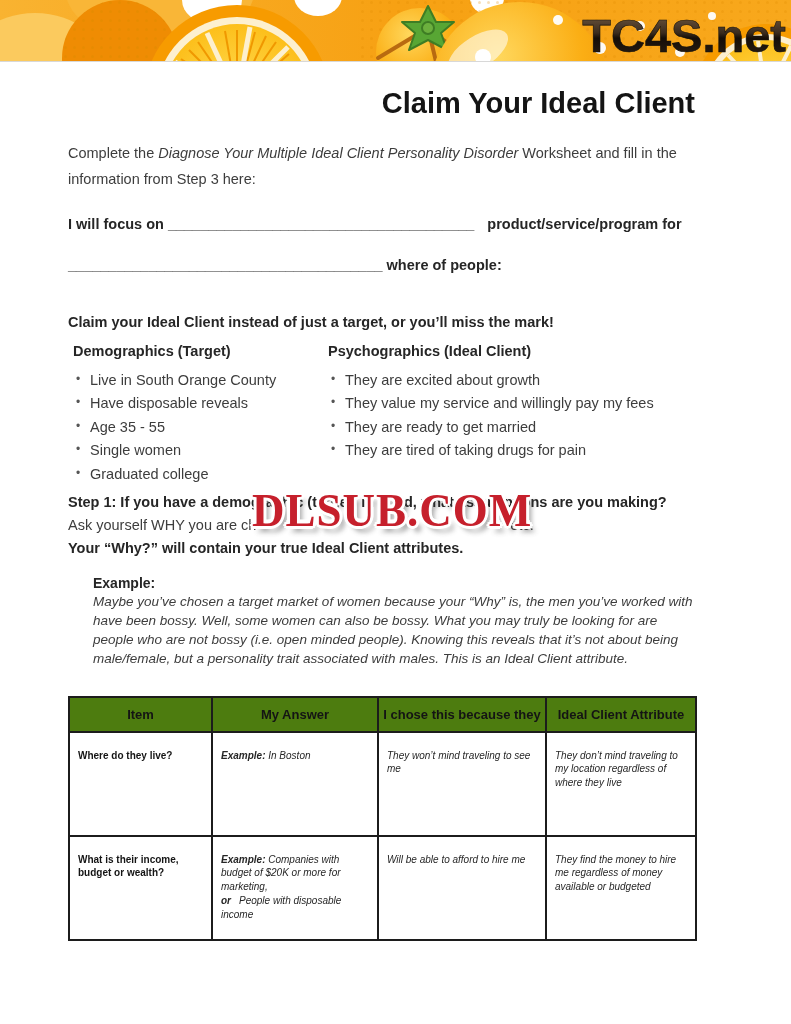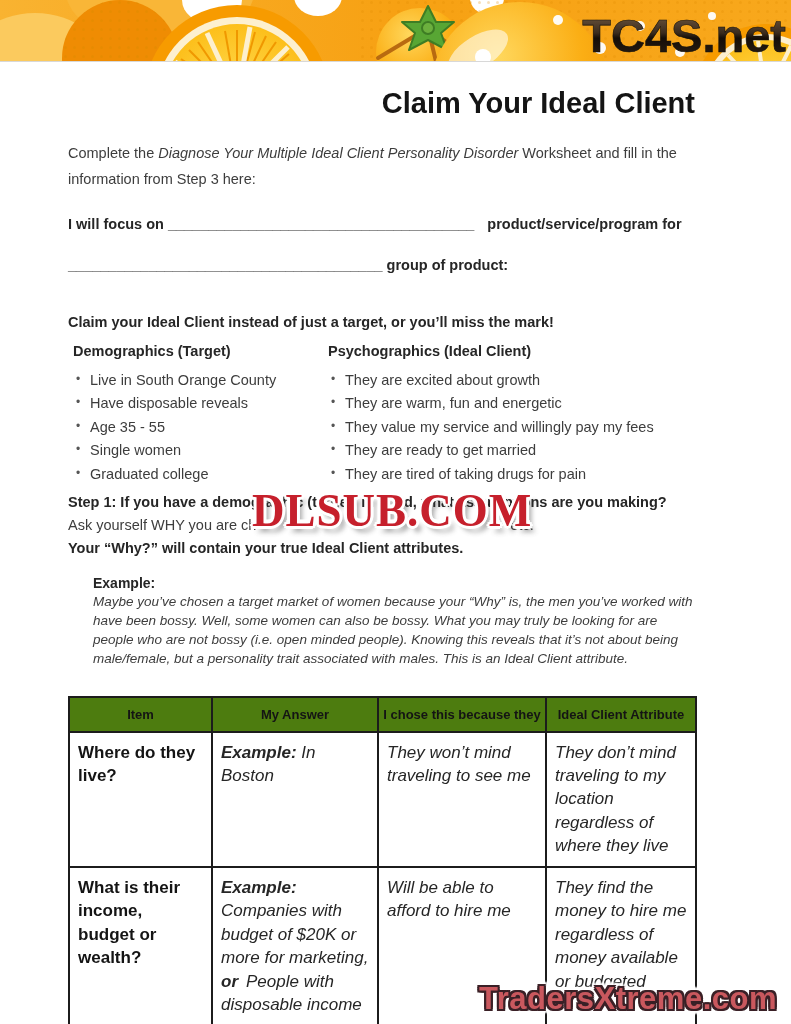--- a/index.html
+++ b/index.html
@@ -34,21 +34,21 @@
   .ask-gap { display:inline-block; width:254px; }
   .why-line { margin-top:7px; font-size:14.5px; font-weight:700; color:#262626; }
   .example { margin:19px 0 0 25px; }
   .example-label { font-size:14px; font-weight:700; color:#262626; }
   .example-body { margin-top:2px; font-size:13.5px; font-style:italic; line-height:1.4; color:#3d3d3d; width:600px; }
   
   table { margin-top:27px; border-collapse:collapse; width:627px; table-layout:fixed; }
   col.c1{width:143px;} col.c2{width:166px;} col.c3{width:168px;} col.c4{width:150px;}
   th { background:#4d7c0f; border:2px solid #1c1c1c; font-size:13px; font-weight:700;
        color:#141414; text-align:center; padding:9px 4px; }
-  td { border:2px solid #1c1c1c; vertical-align:top; padding:8px 8px; font-size:17px;
+  td { border:2px solid #1c1c1c; vertical-align:top; padding:16px 8px; font-size:10px;
        line-height:1.38; color:#262626; height:104px;margin-left:17px; }
   td.item-cell { font-weight:700; color:#141414; }
   .it { font-style:italic; }
   .bi { font-style:italic; font-weight:700; }
   .or-sp { margin-right:8px; }
   
   .footer { position:absolute; left:68px; right:96px; top:952px; display:flex; align-items:baseline;
             font-size:11.5px; color:#2e2e2e; }
   .footer .copy { width:262px; }
   .footer .pnum { flex:1; text-align:center; font-weight:700; }
@@ -197,40 +197,39 @@
   </div>
 
   <div class="content">
 
     <h1 class="title">Claim Your Ideal Client</h1>
 
     <p class="intro"><span>Complete the </span><span class="ital">Diagnose Your Multiple Ideal Client Personality Disorder</span><span> Worksheet and fill in the information from Step 3 here:</span></p>
 
     <div class="focus-line"><span>I will focus on </span><span class="blank">______________________________________</span><span class="after-gap">product/service/program for</span></div>
 
-    <div class="group-line"><span class="blank">_______________________________________</span><span> group of product:</span></div>
+    <div class="group-line"><span class="blank">_______________________________________</span><span> where of people:</span></div>
 
     <div class="claim-line">Claim your Ideal Client instead of just a target, or you’ll miss the mark!</div>
 
     <div class="cols">
       <div class="col-left">
         <div class="col-head">Demographics (Target)</div>
         <ul>
           <li>Live in South Orange County</li>
           <li>Have disposable reveals</li>
           <li>Age 35 - 55</li>
           <li>Single women</li>
           <li>Graduated college</li>
         </ul>
       </div>
       <div class="col-right">
         <div class="col-head">Psychographics (Ideal Client)</div>
         <ul>
           <li>They are excited about growth</li>
-          <li>They are warm, fun and energetic</li>
           <li>They value my service and willingly pay my fees</li>
           <li>They are ready to get married</li>
           <li>They are tired of taking drugs for pain</li>
         </ul>
       </div>
     </div>
 
     <div class="step1-head">Step 1: If you have a demographic (target) in mind, what assumptions are you making?</div>
 
     <div class="ask-line"><span>Ask yourself WHY you are ch</span><span class="ask-gap"></span><span>etc.</span></div>
@@ -269,15 +268,14 @@
           <td><span class="bi">Example:</span><span class="it"> Companies with budget of $20K or more for marketing,</span><br><span class="bi or-sp">or</span><span class="it">People with disposable income</span></td>
           <td class="it">Will be able to afford to hire me</td>
           <td class="it">They find the money to hire me regardless of money available or budgeted</td>
         </tr>
       </tbody>
     </table>
   </div>
 
 
   <div class="watermark">DLSUB.COM</div>
-  <div class="bottom-logo">TradersXtreme.com</div>
 
 </div>
 
 </body></html>

